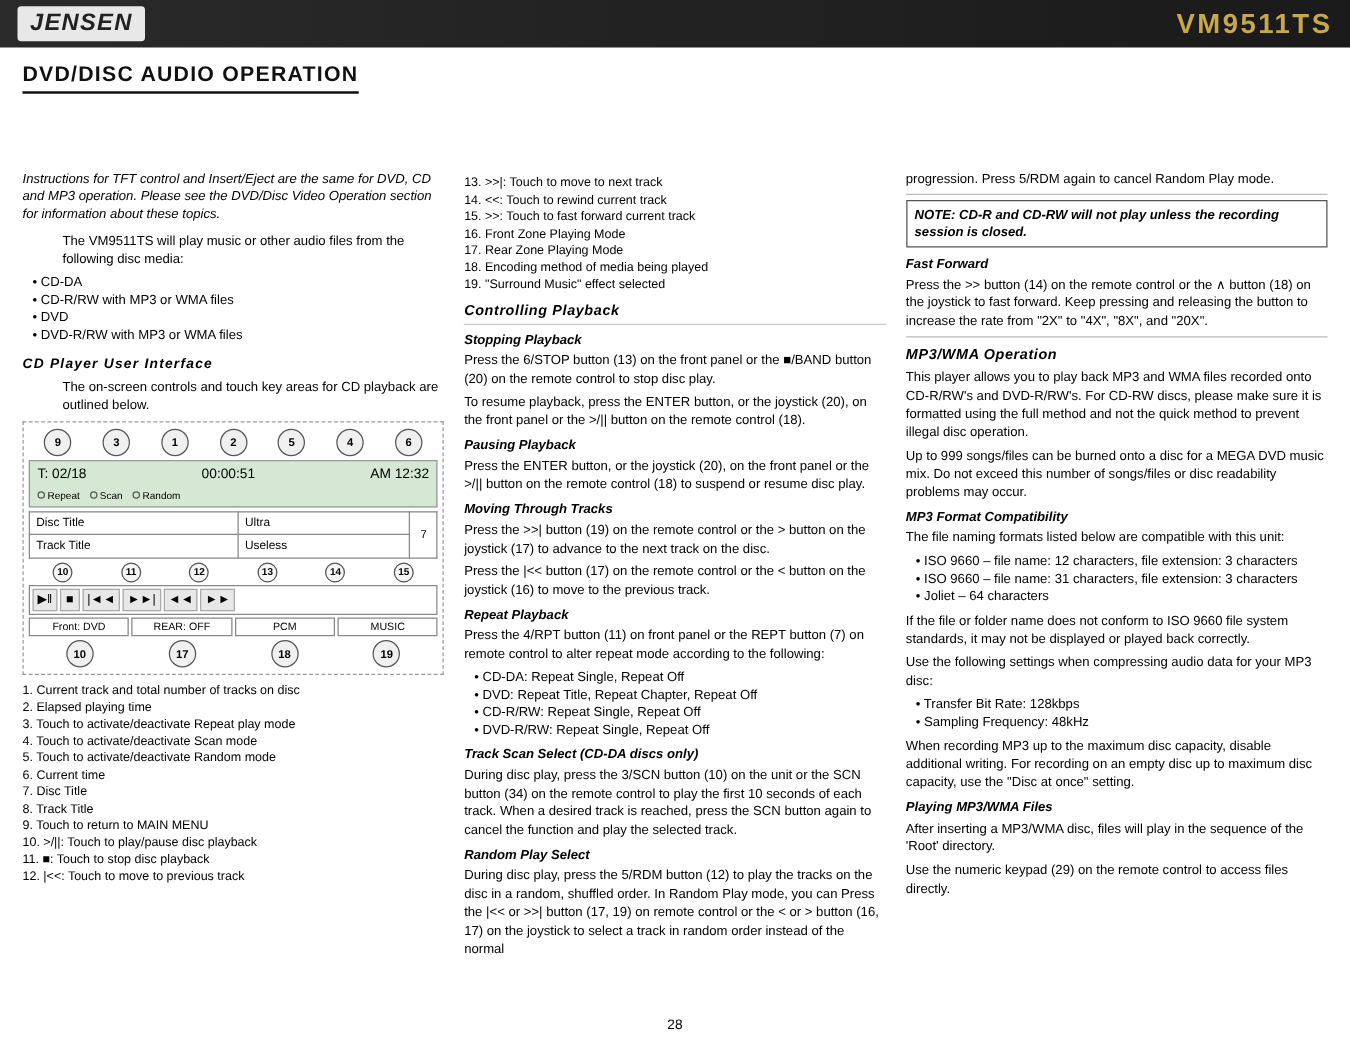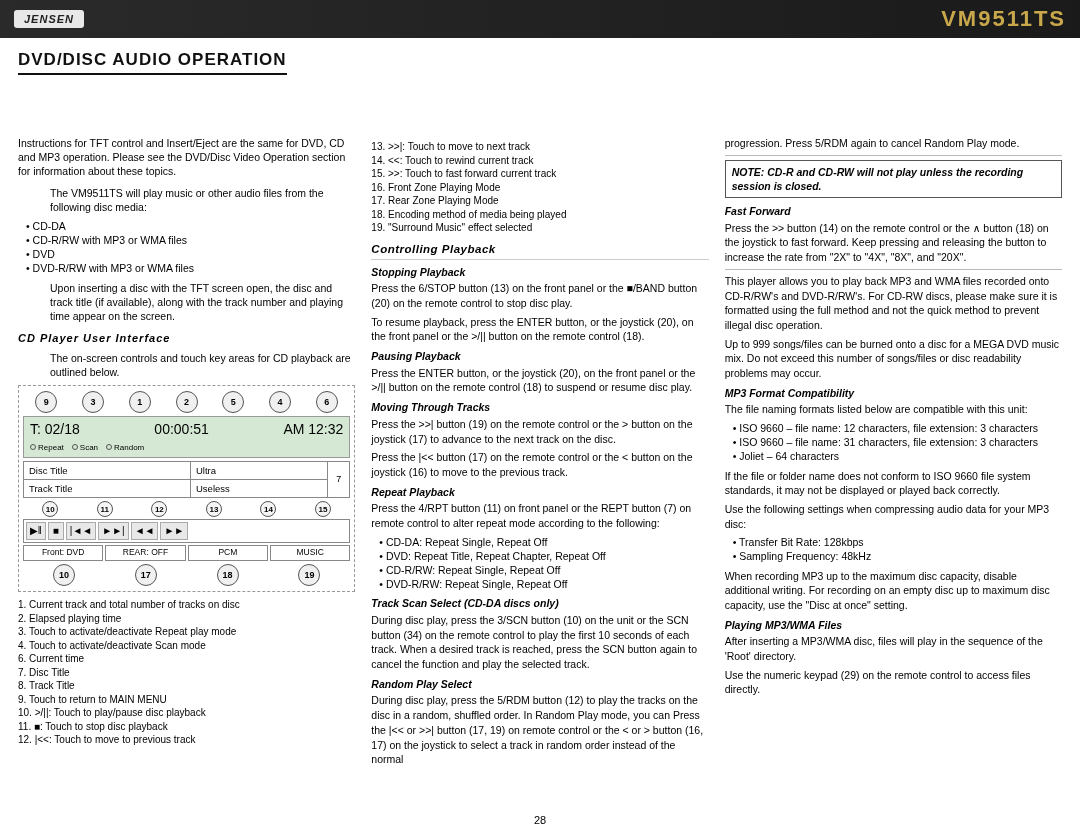--- a/index.html
+++ b/index.html
@@ -18,21 +18,21 @@
       display: flex;
       align-items: center;
       justify-content: space-between;
       padding: 6px 14px;
       height: 38px;
     }
     .jensen-logo {
       background: #e8e8e8;
       border-radius: 3px;
       padding: 3px 10px;
-      font-size: 11px;
+      font-size: 19px;
       font-weight: bold;
       font-style: italic;
       color: #222;
       letter-spacing: 1px;
     }
     .model-number {
       color: #c8a84b;
       font-size: 22px;
       font-weight: bold;
       letter-spacing: 2px;
@@ -78,20 +78,21 @@
     }
 
     
     .right-col {
       grid-column: 3;
       font-size: 10.5px;
       line-height: 1.4;
     }
 
     .intro-italic {
+      font-style: italic;
       font-size: 10.5px;
       margin-bottom: 7px;
       line-height: 1.35;
     }
     .intro-normal {
       font-size: 10.5px;
       margin-bottom: 5px;
       line-height: 1.35;
       margin-left: 32px;
     }
@@ -152,21 +153,21 @@
       border: 1px solid #999;
       background: #d4e8d4;
       margin: 3px 0;
       padding: 3px 6px;
       font-size: 9px;
       position: relative;
     }
     .display-row1 {
       display: flex;
       justify-content: space-between;
-      font-size: 14px;
+      font-size: 11px;
     }
     .repeat-scan {
       display: flex;
       gap: 8px;
       font-size: 8px;
       align-items: center;
     }
     .radio-dot {
       display: inline-block;
       width: 6px;
@@ -320,21 +321,20 @@
 
   <div class="left-col">
     <p class="intro-italic">Instructions for TFT control and Insert/Eject are the same for DVD, CD and MP3 operation. Please see the DVD/Disc Video Operation section for information about these topics.</p>
     <p class="intro-normal">The VM9511TS will play music or other audio files from the following disc media:</p>
     <ul class="bullet-list">
       <li>CD-DA</li>
       <li>CD-R/RW with MP3 or WMA files</li>
       <li>DVD</li>
       <li>DVD-R/RW with MP3 or WMA files</li>
     </ul>
-    <p class="intro-normal">Upon inserting a disc with the TFT screen open, the disc and track title (if available), along with the track number and playing time appear on the screen.</p>
 
     <div class="section-heading">CD Player User Interface</div>
     <p class="intro-normal">The on-screen controls and touch key areas for CD playback are outlined below.</p>
 
     <div class="cd-diagram-container" style="border:1.5px dashed #999; padding:5px 4px;">
 
       <div class="btn-row-top">
         <div class="circle-btn">9</div>
         <div class="circle-btn">3</div>
         <div class="circle-btn">1</div>
@@ -402,20 +402,21 @@
         <div class="circle-btn">18</div>
         <div class="circle-btn">19</div>
       </div>
     </div>
 
     <ol class="numbered-list">
       <li>1.  Current track and total number of tracks on disc</li>
       <li>2.  Elapsed playing time</li>
       <li>3.  Touch to activate/deactivate Repeat play mode</li>
       <li>4.  Touch to activate/deactivate Scan mode</li>
+      <li>5.  Touch to activate/deactivate Random mode</li>
       <li>6.  Current time</li>
       <li>7.  Disc Title</li>
       <li>8.  Track Title</li>
       <li>9.  Touch to return to MAIN MENU</li>
       <li>10. &gt;/||: Touch to play/pause disc playback</li>
       <li>11. ■: Touch to stop disc playback</li>
       <li>12. |&lt;&lt;: Touch to move to previous track</li>
     </ol>
   </div>
 
@@ -465,20 +466,21 @@
     <hr class="thin">
 
     <div class="note-box">
       <strong>NOTE: CD-R and CD-RW will not play unless the recording session is closed.</strong>
     </div>
 
     <div class="sub-heading-bold">Fast Forward</div>
     <p class="body-text">Press the &gt;&gt; button (14) on the remote control or the ∧ button (18) on the joystick to fast forward. Keep pressing and releasing the button to increase the rate from "2X" to "4X", "8X", and "20X".</p>
 
     <hr class="thin">
+    <div class="mp3-heading">MP3/WMA Operation</div>
     <p class="body-text">This player allows you to play back MP3 and WMA files recorded onto CD-R/RW's and DVD-R/RW's. For CD-RW discs, please make sure it is formatted using the full method and not the quick method to prevent illegal disc operation.</p>
     <p class="body-text">Up to 999 songs/files can be burned onto a disc for a MEGA DVD music mix. Do not exceed this number of songs/files or disc readability problems may occur.</p>
 
     <div class="sub-heading-bold">MP3 Format Compatibility</div>
     <p class="body-text">The file naming formats listed below are compatible with this unit:</p>
     <ul class="bullet-list">
       <li>ISO 9660 – file name: 12 characters, file extension: 3 characters</li>
       <li>ISO 9660 – file name: 31 characters, file extension: 3 characters</li>
       <li>Joliet – 64 characters</li>
     </ul>

